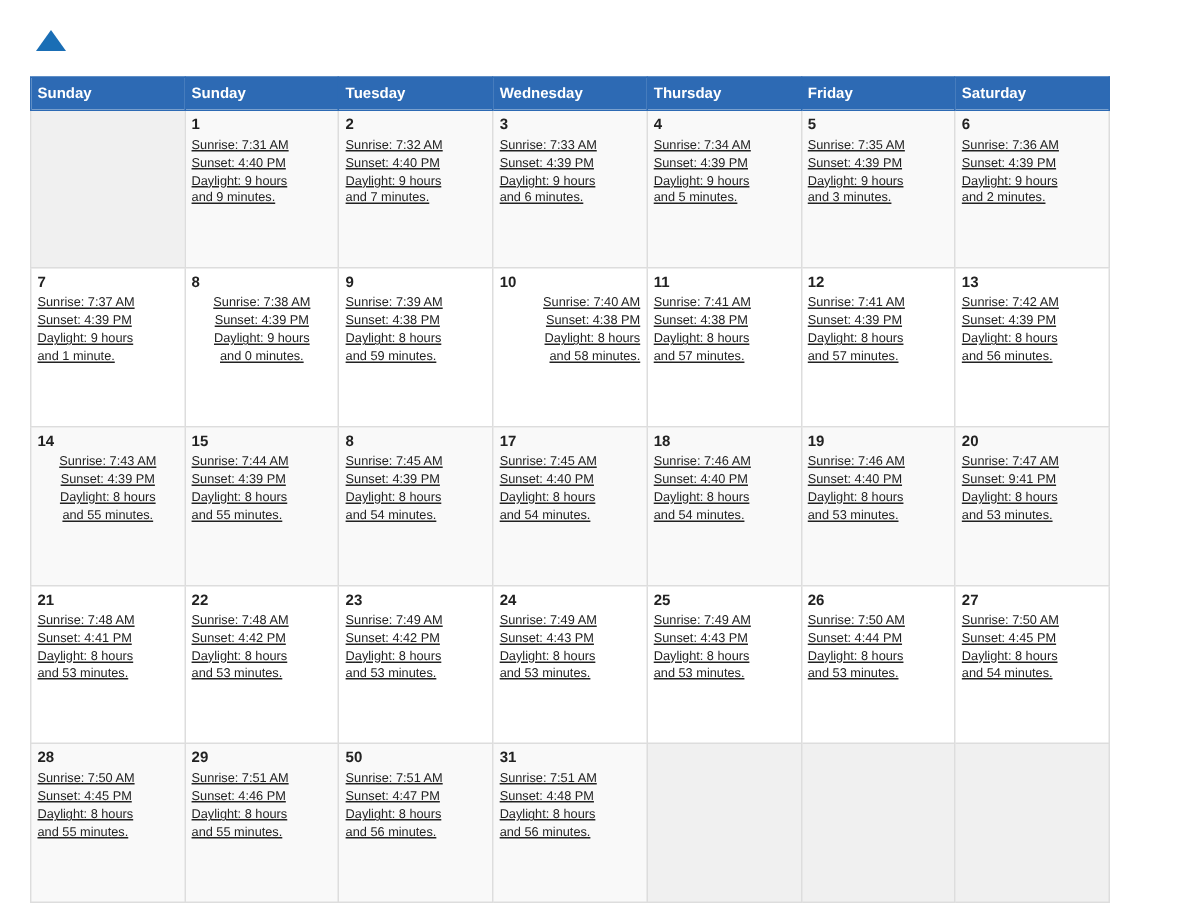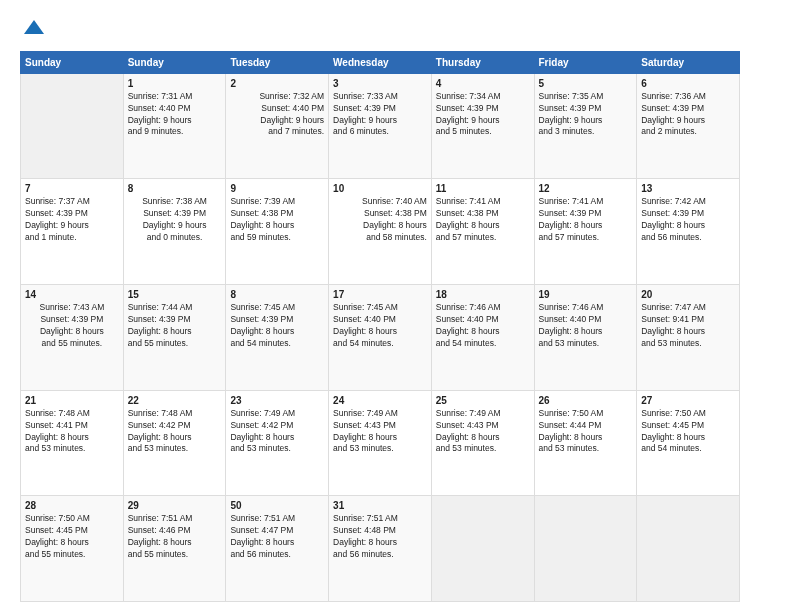--- a/index.html
+++ b/index.html
@@ -89,20 +89,21 @@
     .day-num {
       font-weight: bold;
       font-size: 10px;
       display: block;
       margin-bottom: 2px;
     }
     .day-info {
       font-size: 8.5px;
       line-height: 1.4;
       color: #222;
+      text-decoration: underline;
     }
     .empty-cell {
       background: #f0f0f0 !important;
     }
   </style>
 </head>
 <body>
 
 <div class="page">
   <div class="header">
@@ -141,21 +142,21 @@
           <td class="empty-cell"></td>
           <td>
             <span class="day-num">1</span>
             <div class="day-info" style="white-space: pre-line;">Sunrise: 7:31 AM
 Sunset: 4:40 PM
 Daylight: 9 hours
 and 9 minutes.</div>
           </td>
           <td>
             <span class="day-num">2</span>
-            <div class="day-info" style="white-space: pre-line; text-align: right;">Sunrise: 7:32 AM
+            <div class="day-info" style="white-space: pre-line;">Sunrise: 7:32 AM
 Sunset: 4:40 PM
 Daylight: 9 hours
 and 7 minutes.</div>
           </td>
           <td>
             <span class="day-num">3</span>
             <div class="day-info" style="white-space: pre-line;">Sunrise: 7:33 AM
 Sunset: 4:39 PM
 Daylight: 9 hours
 and 6 minutes.</div>

